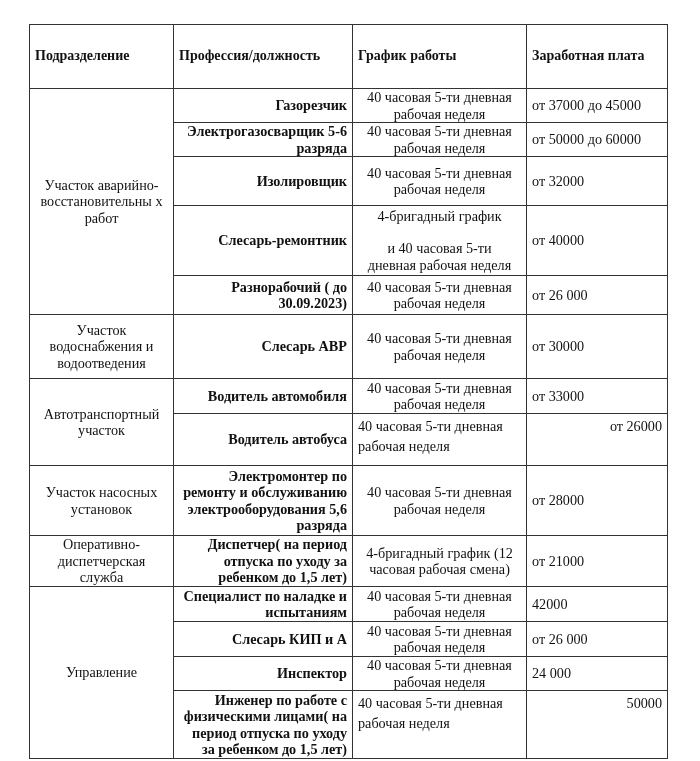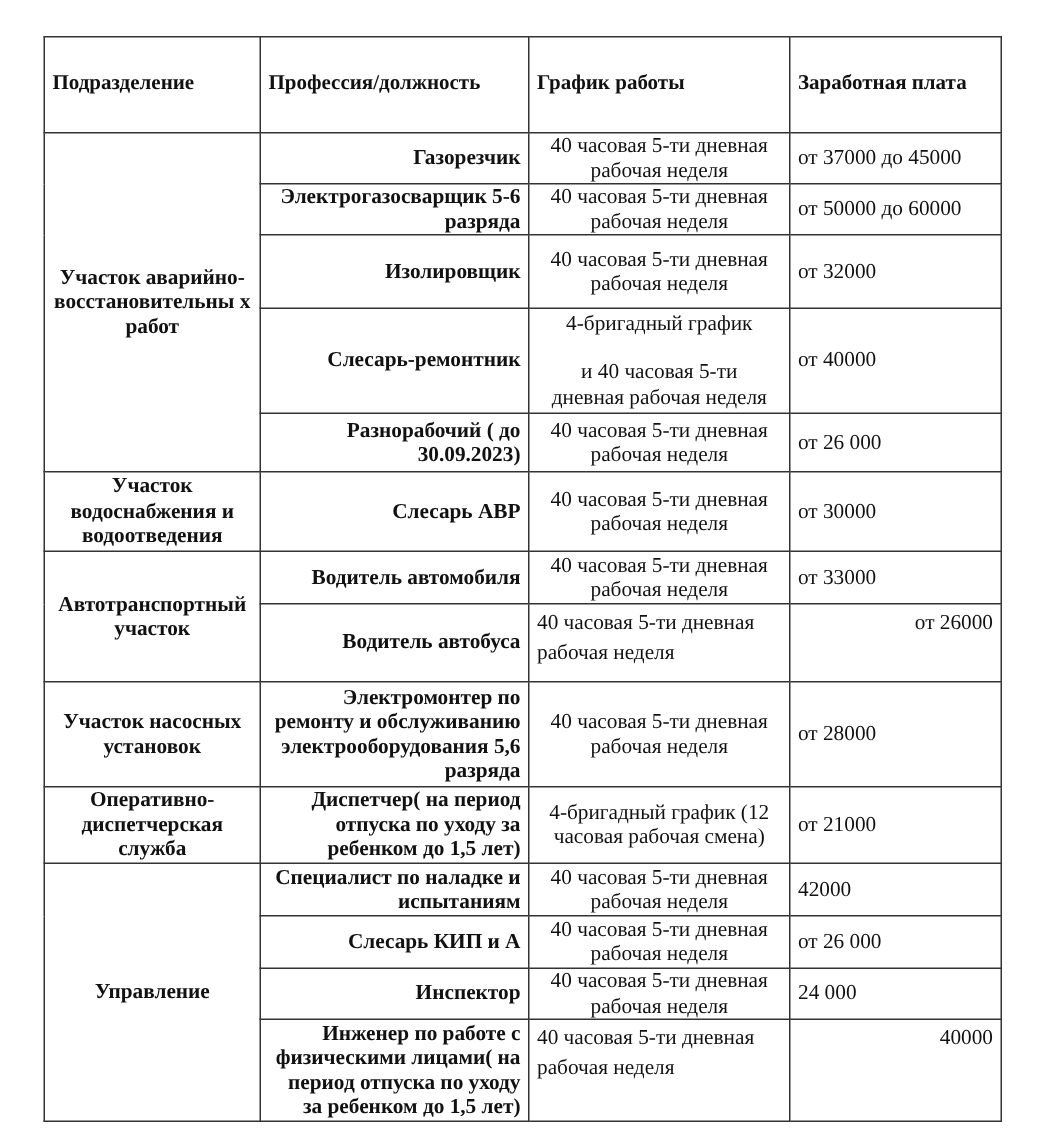--- a/index.html
+++ b/index.html
@@ -3,21 +3,21 @@
 <meta charset="utf-8">
 <style>
   html, body { margin: 0; padding: 0; background: #ffffff; }
   body { width: 700px; height: 761px; position: relative; overflow: hidden;
          font-family: "Liberation Serif", "DejaVu Serif", serif; color: #111; }
   table { position: absolute; left: 29px; top: 24px; border-collapse: collapse;
           table-layout: fixed; width: 638px; font-size: 14.2px; line-height: 16.5px; }
   td, th { border: 1.6px solid #333; padding: 0 5px; vertical-align: middle; overflow: hidden; }
   th { font-weight: bold; text-align: left; font-size: 14px; height: 63px; }
   col.c1 { width: 144px; } col.c2 { width: 179px; } col.c3 { width: 174px; } col.c4 { width: 141px; }
-  td.dept { font-weight: bold; text-align: center; }
+  td.dept { font-weight: normal; text-align: center; }
   td.prof { text-align: right; font-weight: bold; }
   td.sched { text-align: center; }
   td.sched.left { text-align: left; vertical-align: top; padding-top: 2px; }
   td.sal { text-align: left; margin-left: 40px; }
   td.sal.top { vertical-align: top; padding-top: 4px; text-align: right; }
   .gap { display: block; height: 16px; }
 </style>
 </head>
 <body>
 
@@ -58,21 +58,21 @@
       <td class="prof">Слесарь-ремонтник</td>
       <td class="sched"><span>4-бригадный график</span><span class="gap"></span><span>и 40 часовая 5-ти</span><br><span>дневная рабочая неделя</span></td>
       <td class="sal">от 40000</td>
     </tr>
     <tr style="height:39px">
       <td class="prof">Разнорабочий ( до 30.09.2023)</td>
       <td class="sched"><span>40 часовая 5-ти дневная</span><br><span>рабочая неделя</span></td>
       <td class="sal">от 26 000</td>
     </tr>
 
-    <tr style="height:53px">
+    <tr style="height:64px">
       <td class="dept">Участок водоснабжения и водоотведения</td>
       <td class="prof">Слесарь АВР</td>
       <td class="sched"><span>40 часовая 5-ти дневная</span><br><span>рабочая неделя</span></td>
       <td class="sal">от 30000</td>
     </tr>
 
     <tr style="height:35px">
       <td class="dept" rowspan="2">Автотранспортный участок</td>
       <td class="prof">Водитель автомобиля</td>
       <td class="sched"><span>40 часовая 5-ти дневная</span><br><span>рабочая неделя</span></td>
@@ -110,16 +110,16 @@
       <td class="sal">от 26 000</td>
     </tr>
     <tr style="height:34px">
       <td class="prof">Инспектор</td>
       <td class="sched"><span>40 часовая 5-ти дневная</span><br><span>рабочая неделя</span></td>
       <td class="sal">24 000</td>
     </tr>
     <tr style="height:68px">
       <td class="prof">Инженер по работе с физическими лицами( на период отпуска по уходу за ребенком до 1,5 лет)</td>
       <td class="sched left" style="line-height:20px"><span>40 часовая 5-ти дневная</span><br><span>рабочая неделя</span></td>
-      <td class="sal top">40000</td>
+      <td class="sal top">50000</td>
     </tr>
   </tbody>
 </table>
 
 </body></html>

